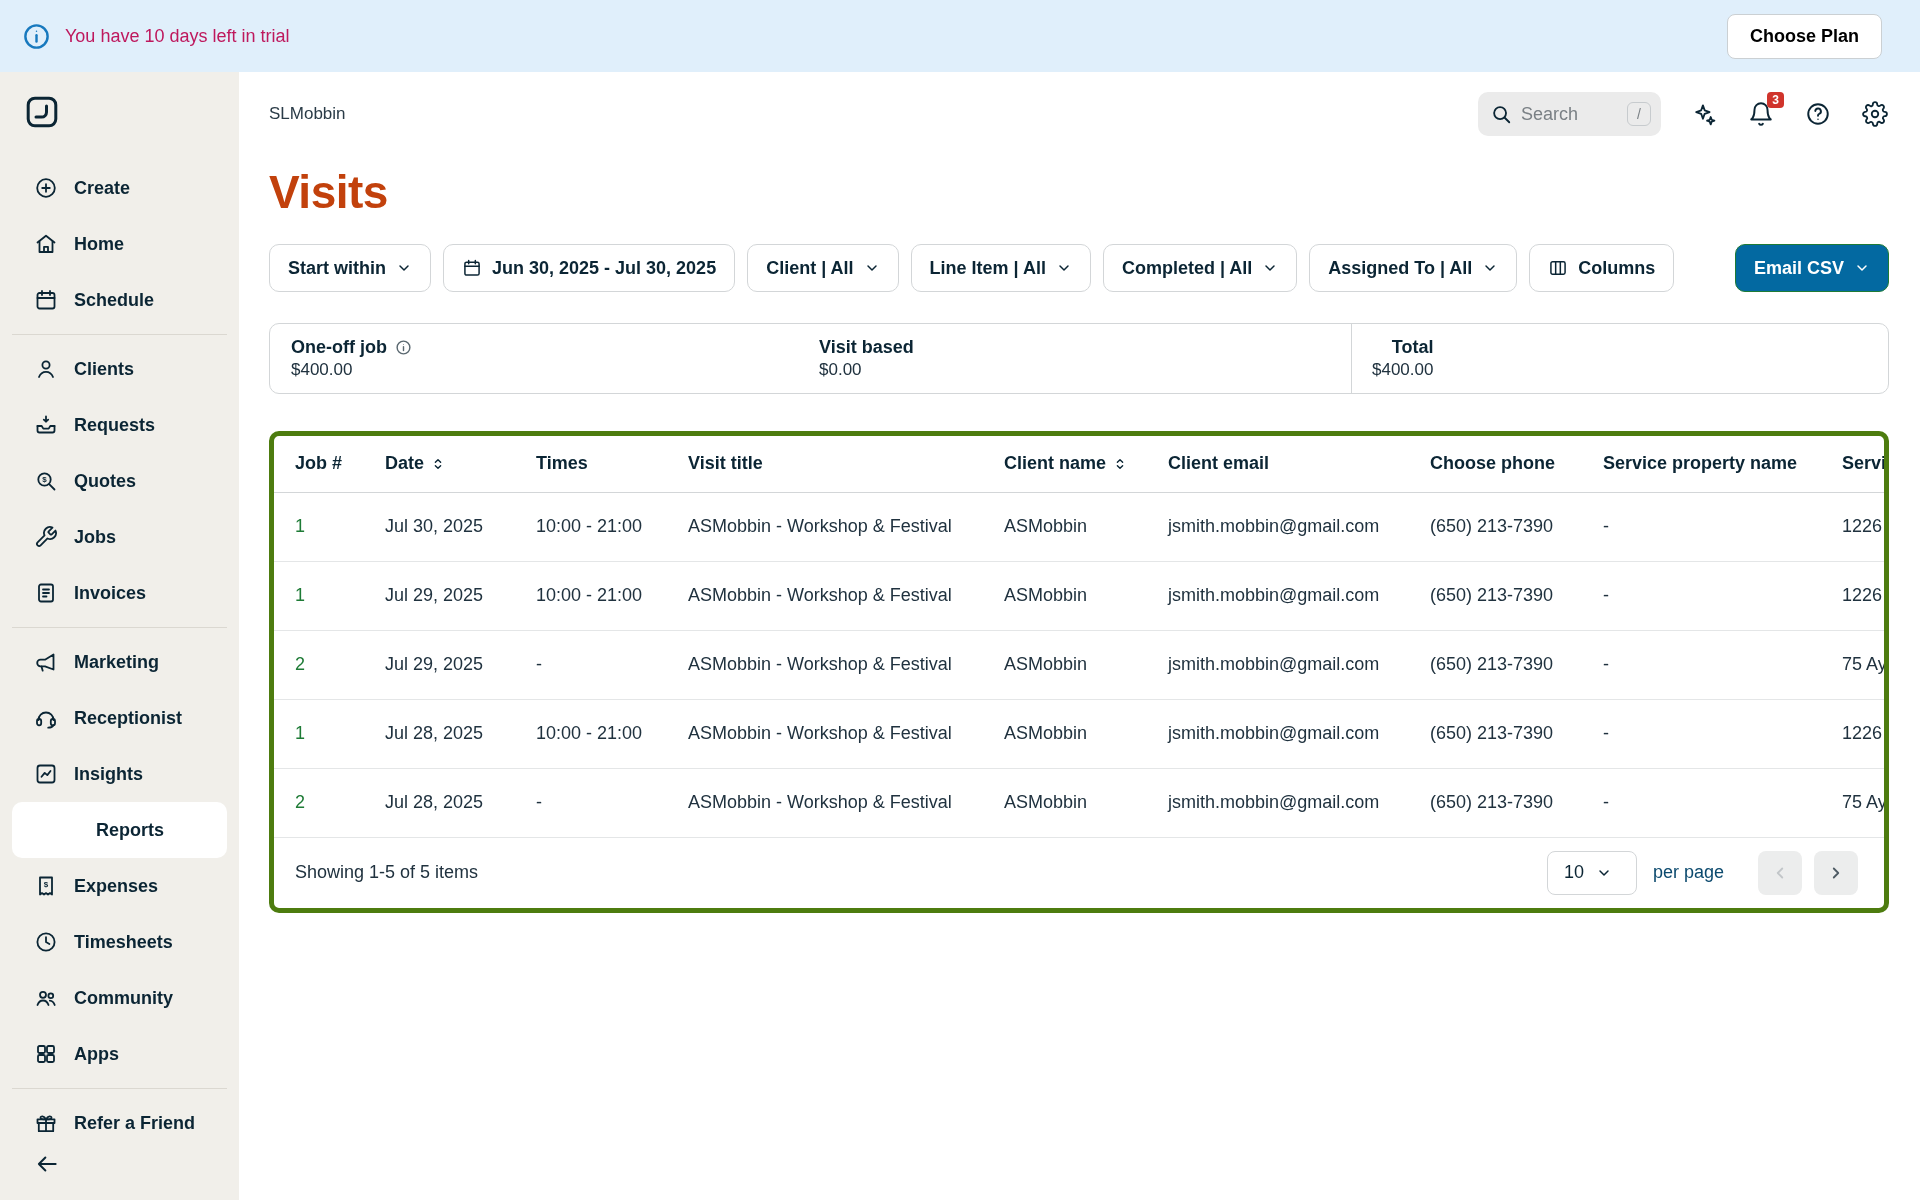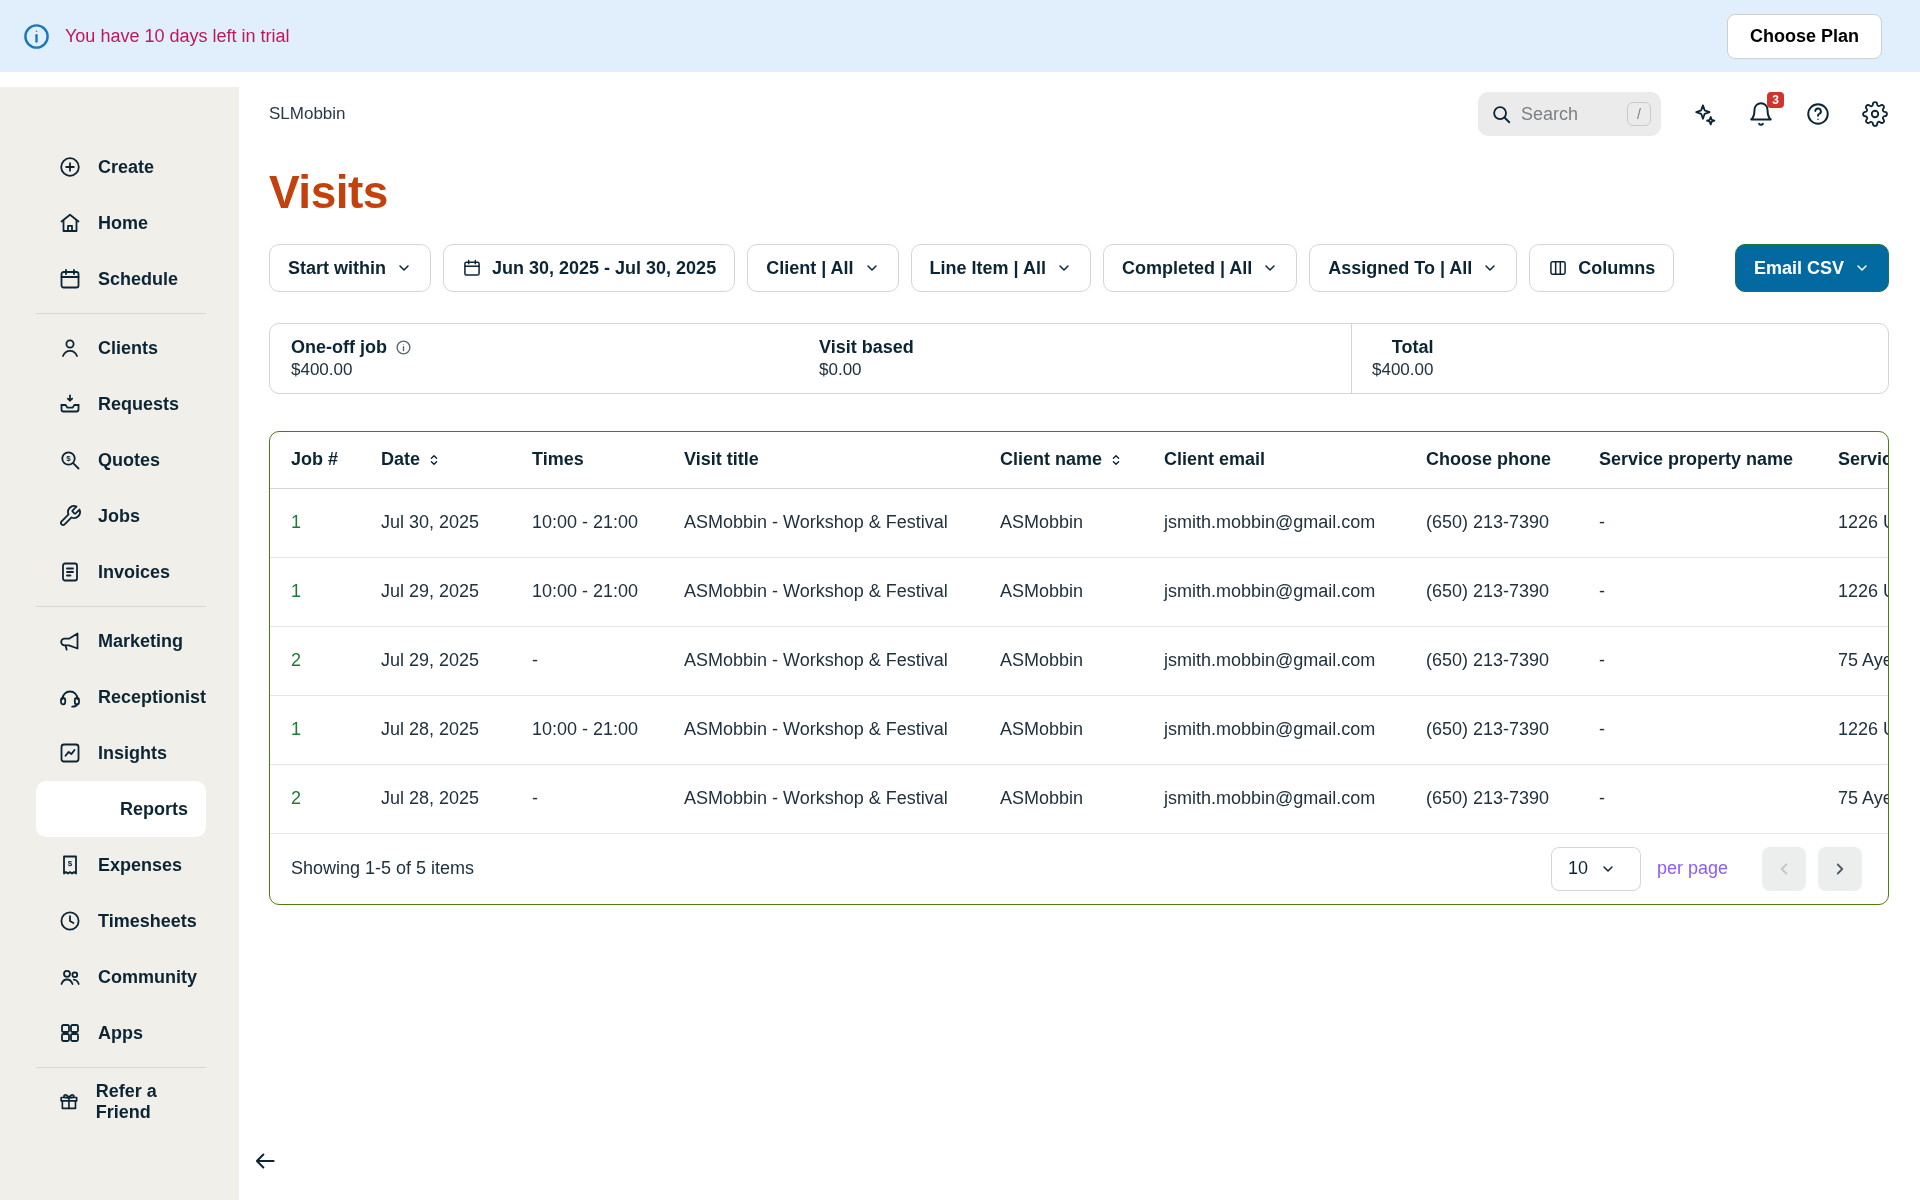--- a/index.html
+++ b/index.html
@@ -9,21 +9,21 @@
 
   
   .trial-banner { height:72px; background:#E0EFFB; display:flex; align-items:center; justify-content:space-between; padding:0 38px 0 22px; }
   .banner-left { display:flex; align-items:center; gap:14px; font-size:18px; font-weight:500; color:#be185d; }
   .choose-plan { background:#fff; border:1px solid #CBD0D3; border-radius:8px; height:45px; padding:0 22px; font-size:18px; font-weight:700; color:#000000; cursor:pointer; font-family:inherit; }
 
   
   .body-row { display:flex; height:1128px; }
 
   
-  .sidebar { width:239px; flex-shrink:0; background:#F1EFEA; display:flex; padding-top:22px;margin-top:15px; }
+  .sidebar { width:239px; flex-shrink:0; background:#F1EFEA; display:flex; flex-direction:column; padding-top:22px; }
   .logo { margin-left:24px; width:36px; height:36px; cursor:pointer; }
   .sidebar nav { margin-top:30px; display:flex; flex-direction:column; padding:0 12px; }
   .nav-item { display:flex; align-items:center; gap:16px; height:56px; padding-left:22px; border-radius:10px; cursor:pointer; text-decoration:none; color:#0B2534; }
   .nav-item.noicon { padding-left:84px; }
   .nav-label { font-size:18px; font-weight:600; }
   .nav-item.selected { background:#ffffff; }
   .nav-icon { width:24px; height:24px; }
   .nav-divider { height:1px; background:#DBD8D1; margin:6px 0; }
   .collapse-btn { margin-top:auto; padding:0 0 26px 34px; cursor:pointer; }
 
@@ -49,35 +49,35 @@
   .summary { margin-top:31px; height:71px; border:1px solid #D3D6D8; border-radius:10px; display:flex; align-items:center; }
   .sum-sec { display:flex; flex-direction:column; gap:2px; }
   .sum-sec.s1 { width:549px; padding-left:21px; }
   .sum-sec.s2 { width:532px; }
   .sum-sec.s3 { padding-left:20px;align-items:flex-end; }
   .sum-divider { width:1px; align-self:stretch; background:#D3D6D8; }
   .sum-label { font-size:18px; font-weight:700; color:#0B2534; display:flex; align-items:center; gap:8px; }
   .sum-value { font-size:17px; color:#20323F; }
 
   
-  .table-card { margin-top:37px; border:1px solid #4d7c0f; border-radius:10px; overflow:hidden; }
+  .table-card { margin-top:37px; border:5px solid #4d7c0f; border-radius:10px; overflow:hidden; }
   .table-clip { overflow:hidden; }
   table { width:1768px; table-layout:fixed; border-collapse:collapse; }
   th { height:56px; text-align:left; font-size:18px; font-weight:700; color:#0B2534; border-bottom:1px solid #D3D6D8; padding:0; white-space:nowrap; }
   td { height:69px; font-size:18px; color:#20323F; border-bottom:1px solid #E4E6E7; padding:0; white-space:nowrap; }
   th:first-child, td:first-child { padding-left:21px; }
   .th-sort { display:inline-flex; align-items:center; gap:7px; cursor:pointer; }
   .job-link { color:#1E7B36; cursor:pointer; text-decoration:none; }
 
   
   .pagination { height:70px; display:flex; align-items:center; padding:0 26px 0 21px; }
   .showing { font-size:18px; color:#20323F; }
   .pag-right { margin-left:auto; display:flex; align-items:center; }
   .per-page-select { height:44px; min-width:90px; background:#fff; border:1px solid #D3D6D8; border-radius:8px; display:flex; align-items:center; gap:12px; padding:0 12px 0 16px; font-size:18px; color:#0B2534; cursor:pointer; }
-  .per-page-label { margin-left:16px; font-size:18px; color:#8b5cf6; }
+  .per-page-label { margin-left:16px; font-size:18px; color:#0c4a6e; }
   .page-btn { width:44px; height:44px; border-radius:8px; background:#ECEDED; display:flex; align-items:center; justify-content:center; cursor:pointer; border:none; }
   .page-btn.prev { margin-left:34px; }
   .page-btn.next { margin-left:12px; }
 </style>
 </head>
 <body>
 
 <div class="trial-banner">
   <div class="banner-left">
     <span>

